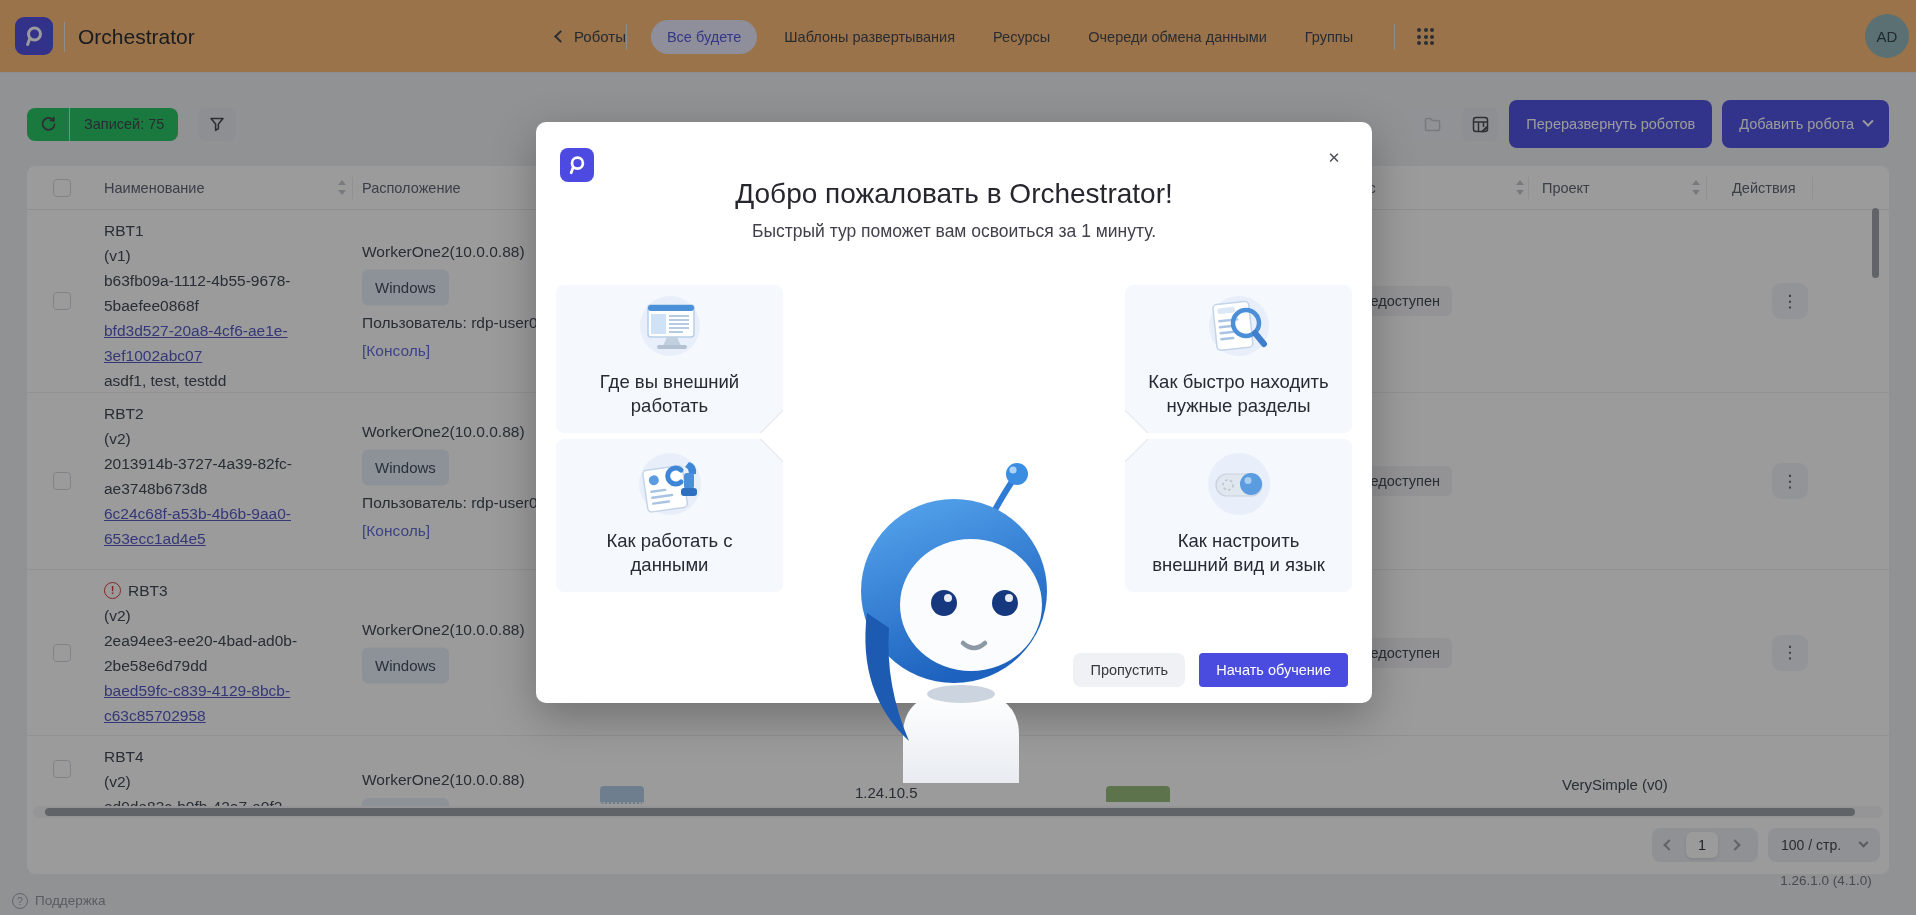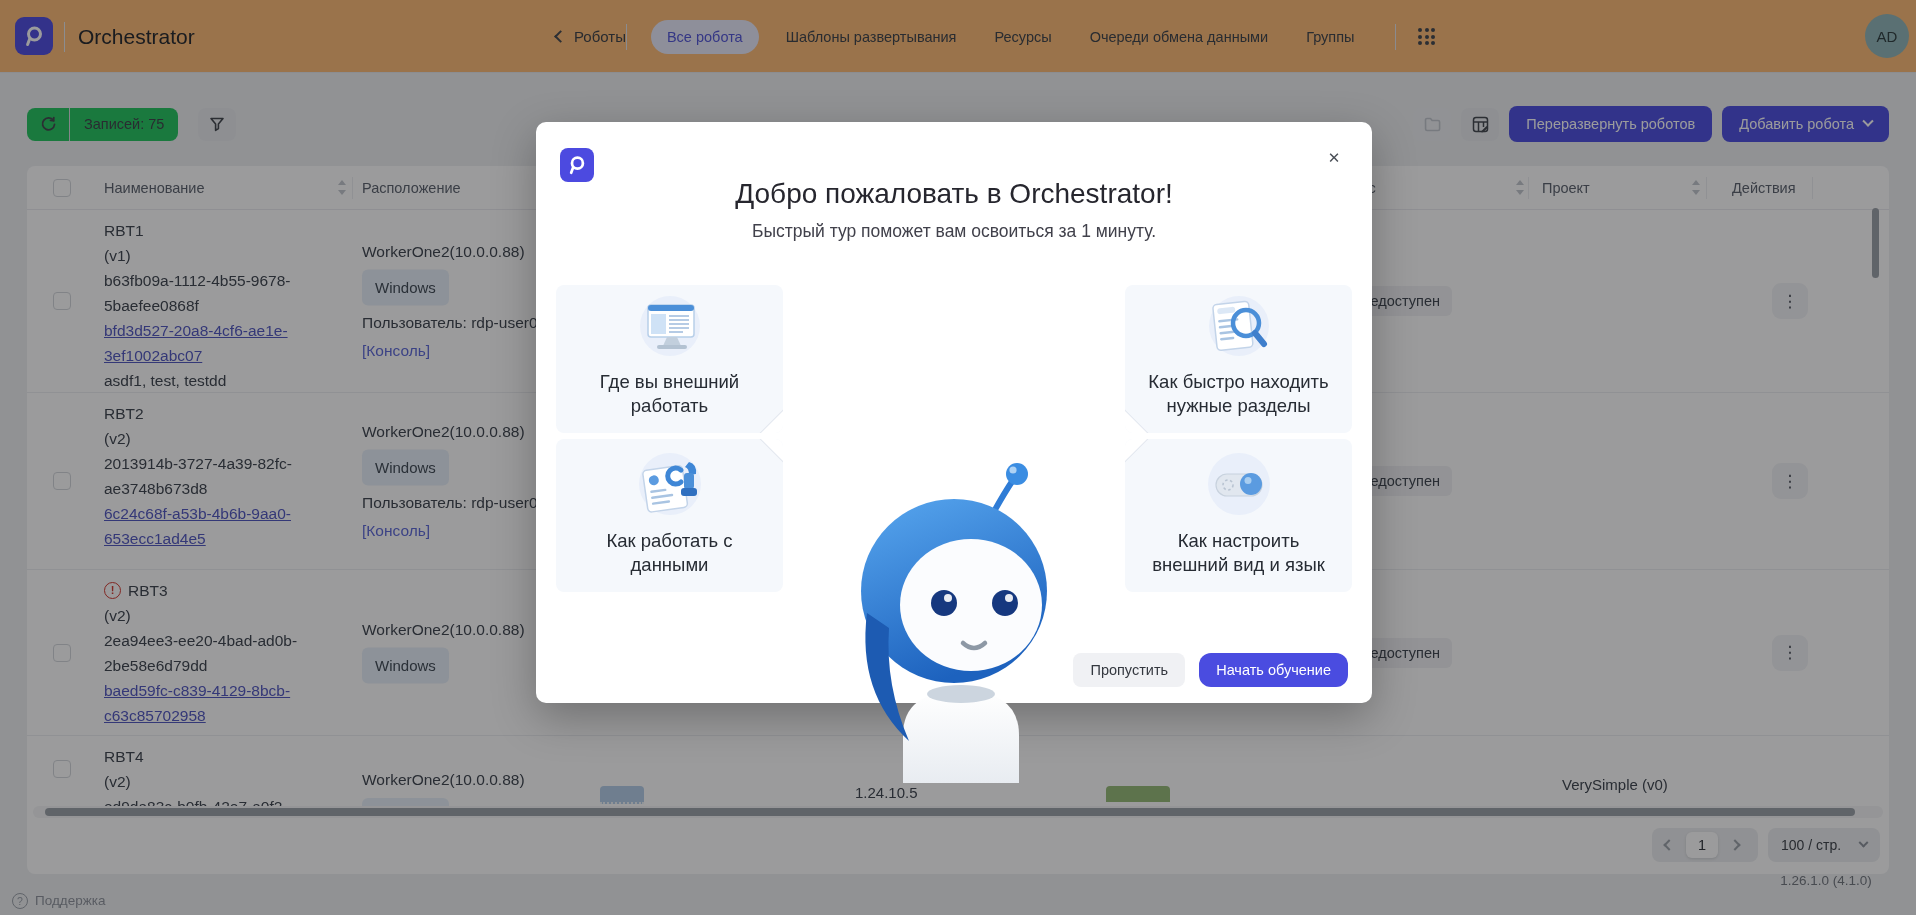--- a/index.html
+++ b/index.html
@@ -25,21 +25,21 @@
   
   .toolbar { position:absolute; left:27px; right:27px; top:106px; height:36px; display:flex; justify-content:space-between; align-items:center; }
   .tb-left { display:flex; align-items:center; gap:20px; }
   .records-group { display:flex; align-items:center; height:33px; background:#22c55e; border-radius:8px; }
   .refresh-seg { width:42px; height:33px; display:flex; align-items:center; justify-content:center; cursor:pointer; }
   .records-sep { width:1px; height:33px; background:#d9dbe0; }
   .records-label { padding:0 14px; font-size:14.5px; color:#3b4047; }
   .icon-btn { width:38px; height:33px; background:#e9ebee; border:none; border-radius:8px; display:flex; align-items:center; justify-content:center; cursor:pointer; }
   .icon-btn.dim { background:#eef0f3; }
   .tb-right { display:flex; align-items:center; gap:10px; }
-  .btn-primary { height:36px; padding:0 17px; background:#4a4ce0; color:#fff; border:none; border-radius:8px; font-size:14.5px; font-family:inherit; display:flex; align-items:center; gap:10px; cursor:pointer; }
+  .btn-primary { height:48px; padding:0 17px; background:#4a4ce0; color:#fff; border:none; border-radius:8px; font-size:14.5px; font-family:inherit; display:flex; align-items:center; gap:10px; cursor:pointer; }
   .chev-down-w { width:8px; height:8px; border-right:2px solid #fff; border-bottom:2px solid #fff; transform:rotate(45deg) translate(-2px,-2px); }
 
   
   .card { position:absolute; left:27px; top:166px; width:1862px; height:708px; background:#fff; border-radius:8px; overflow:hidden; }
   .thead { position:absolute; left:0; top:0; width:100%; height:44px; border-bottom:1px solid #eaebef; font-size:14.5px; color:#59606c; }
   .th { position:absolute; top:0; height:44px; line-height:44px; white-space:nowrap; }
   .checkbox { position:absolute; width:18px; height:18px; border:1.5px solid #d3d6db; border-radius:4px; background:#fff; cursor:pointer; }
   .sort { position:absolute; top:14px; width:9px; height:16px; cursor:pointer; }
   .sort:before { content:""; position:absolute; left:0; top:0; border-left:4.5px solid transparent; border-right:4.5px solid transparent; border-bottom:5px solid #c2c6cd; }
   .sort:after  { content:""; position:absolute; left:0; bottom:1px; border-left:4.5px solid transparent; border-right:4.5px solid transparent; border-top:5px solid #c2c6cd; }
@@ -97,42 +97,42 @@
   .t1 { left:0; top:0; height:148px; }
   .t2 { left:0; top:154px; height:153px; }
   .t3 { left:569px; top:0; height:148px; }
   .t4 { left:569px; top:154px; height:153px; }
   .cut { position:absolute; width:36px; height:36px; background:#fff; border:1px solid #e2e7ef; transform:rotate(45deg); }
   .t1 .cut { right:-19px; bottom:-19px; } .t2 .cut { right:-19px; top:-19px; }
   .t3 .cut { left:-19px; bottom:-19px; } .t4 .cut { left:-19px; top:-19px; }
   .robot { position:absolute; left:295px; top:168px; width:220px; height:330px; z-index:2; }
   .modal-actions { position:absolute; right:24px; bottom:16px; display:flex; gap:14px; }
   .btn-skip { height:34px; padding:0 17px; background:#f0f1f4; color:#34383f; border:none; border-radius:8px; font-size:14.5px; font-family:inherit; cursor:pointer; }
-  .btn-start { height:34px; padding:0 17px; background:#4a4ce0; color:#fff; border:none; border-radius:12px; font-size:14.5px; font-family:inherit; cursor:pointer; }
+  .btn-start { height:34px; padding:0 17px; background:#4a4ce0; color:#fff; border:none; border-radius:4px; font-size:14.5px; font-family:inherit; cursor:pointer; }
 </style>
 </head>
 <body>
 
 <div class="topbar">
   <div class="logo-badge">
     <svg width="22" height="22" viewBox="0 0 22 22">
         <circle cx="11.5" cy="9" r="6" fill="none" stroke="#fff" stroke-width="3"></circle>
         <path d="M6.8 13.5 L4.6 19.5" stroke="#fff" stroke-width="3" stroke-linecap="round"></path>
       </svg>
   </div>
   <div class="tb-divider"></div>
   <div class="app-title">Orchestrator</div>
 
   <div class="topnav">
     <div class="back-link">
       <span class="chev-left"></span>
       <span>Роботы</span>
     </div>
     <div class="nav-sep"></div>
-    <div class="tab active">Все робота</div>
+    <div class="tab active">Все будете</div>
     <div class="tab">Шаблоны развертывания</div>
     <div class="tab">Ресурсы</div>
     <div class="tab">Очереди обмена данными</div>
     <div class="tab">Группы</div>
     <div class="grid-sep"></div>
     <div class="grid-icon">
       <i></i>
         <i></i>
         <i></i>
         <i></i>

